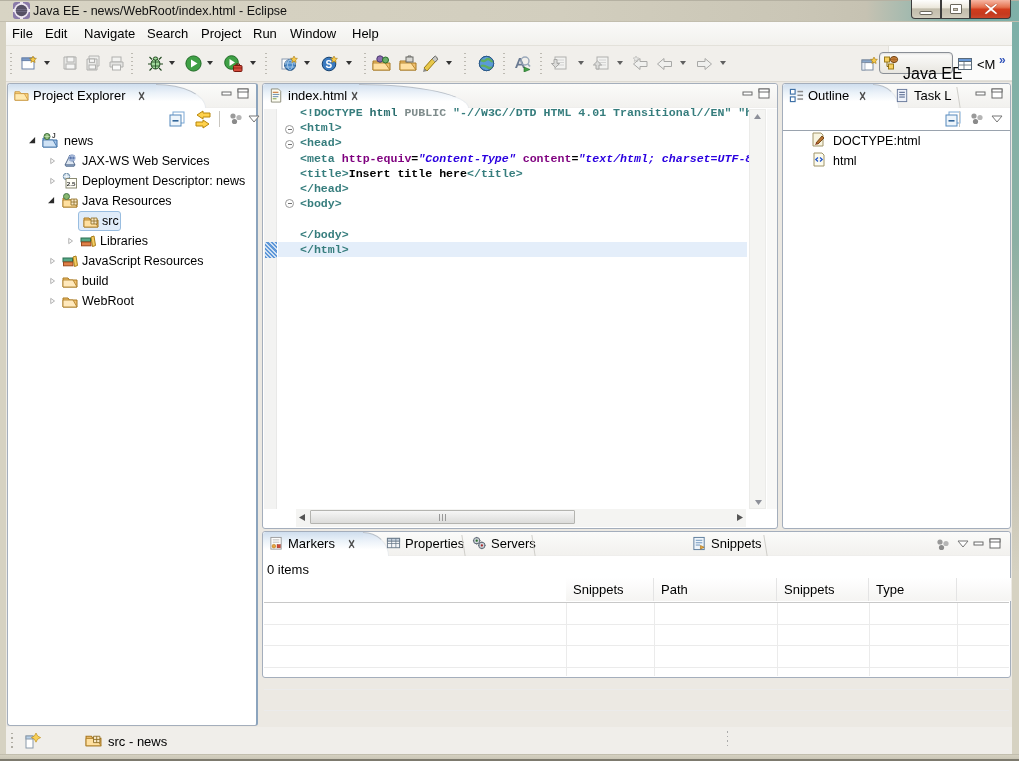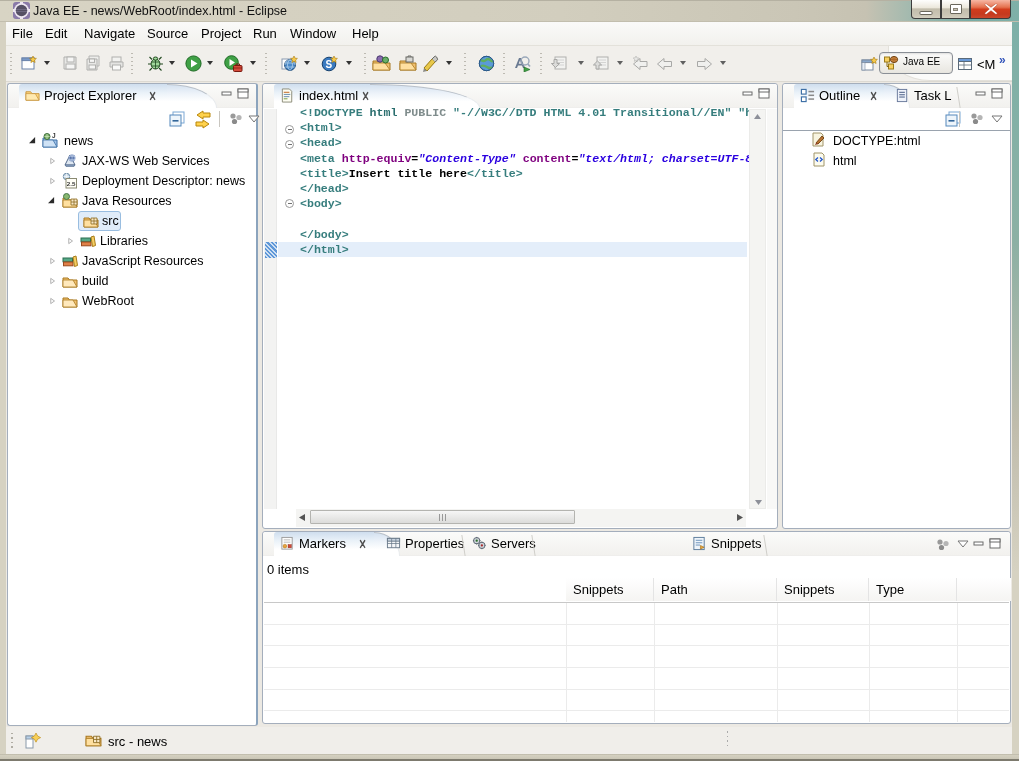--- a/index.html
+++ b/index.html
@@ -38,27 +38,27 @@
   background:repeating-linear-gradient(#bdbab2 0 1.5px,transparent 1.5px 4px); background-size:2px 100%; background-repeat:no-repeat; background-position:0 0; }
 .dd { position:absolute; width:0; height:0; border-left:3.5px solid transparent; border-right:3.5px solid transparent; border-top:4px solid #333; top:15px; }
 .ddg { border-top-color:#606060; }
 .ticon { position:absolute; top:9px; width:17px; height:17px; }
 
 
 .panel { position:absolute; background:#fff; border:1px solid #a4aebc; border-radius:3px; }
 #pexp    { left:7px;   top:83px;  width:251px; height:643px; border-right:2px solid #8ca4bd;}
 #editor  { left:262px; top:83px;  width:516px; height:446px; }
 #outline { left:782px; top:83px;  width:229px; height:446px; }
-#bottom  { left:262px; top:531px; width:749px; height:193px; }
+#bottom  { left:262px; top:531px; width:749px; height:147px; }
 
 .tabrow { position:absolute; left:0; top:0; right:0; height:24px;
   background:linear-gradient(#fbfbfa,#f2f1ee); border-radius:3px 3px 0 0; }
 .tab { position:absolute; top:0; height:24px; }
 .tab.ina::after { content:''; position:absolute; right:0; top:3px; bottom:0; width:1px; background:#cfcec9; transform:skewX(9deg); }
-.tab.sel { background:linear-gradient(#cfdeee 0,#e9f1f8 35%,#ffffff 72%); border-radius:3px 0 0 0;margin-left:11px; }
+.tab.sel { background:linear-gradient(#cfdeee 0,#e9f1f8 35%,#ffffff 72%); border-radius:3px 0 0 0; }
 .tab.sel .sw { position:absolute; left:100%; top:0; width:26px; height:100%;
   background:linear-gradient(#d5e2f0 0,#ecf2f9 35%,#ffffff 72%);
   border-top-right-radius:100% 100%; border-top:1px solid #b9c0c9; border-right:1px solid #e8ebee; }
 .tabrow { border-bottom:1px solid #efeeec; }
 .tab .ic { position:absolute; left:6px; top:4px; width:15px; height:15px; }
 .tab .lb { position:absolute; left:25px; top:4px; font-size:13px; color:#000; white-space:nowrap; }
 .tab .x { position:absolute; top:4px; font-size:13.5px; color:#4e4e4e; font-weight:bold; font-family:"Liberation Sans"; }
 .minmax { position:absolute; top:4px; width:44px; height:14px; }
 .vtool { position:absolute; left:0; right:0; top:24px; height:23px; }
 
@@ -123,21 +123,21 @@
 <div class="wbtn" id="btnclose">
     <svg class="gl" width="13" height="11" viewBox="0 0 13 11">
       <path d="M1.5 0 L6.5 3.8 L11.5 0 L13 1.2 L8.2 5.5 L13 9.8 L11.5 11 L6.5 7.2 L1.5 11 L0 9.8 L4.8 5.5 L0 1.2 Z" fill="#fff" stroke="#a33414" stroke-width="0.5"></path>
     </svg>
   </div>
 
 <div class="abs" id="menubar">
  <span style="left:12px">File</span>
     <span style="left:45px">Edit</span>
  <span style="left:84px">Navigate</span>
-    <span style="left:147px">Source</span>
+    <span style="left:147px">Search</span>
  <span style="left:201px">Project</span>
     <span style="left:253px">Run</span>
  <span style="left:290px">Window</span>
     <span style="left:352px">Help</span>
 </div>
 
 <div class="abs" id="toolbar">
     <div id="persp"></div>
   <div class="tsep" style="left:10px"></div>
 
@@ -281,21 +281,21 @@
     <path d="M13 1 l1 2.2 2.4 .2 -1.8 1.7 .5 2.4 -2.1 -1.2 -2.1 1.2 .5 -2.4 -1.8 -1.7 2.4 -.2 Z" fill="#f7c948" stroke="#a8790a" stroke-width="0.6"></path>
   </svg>
   <div style="position:absolute;left:879px;top:6px;width:74px;height:22px;white-space:nowrap;border:1px solid #8a8f96;border-radius:4px;background:linear-gradient(#fcfcfb,#e8e6e0);box-shadow:inset 0 1px 2px rgba(0,0,0,0.12)">
     <svg style="position:absolute;left:3px;top:2px" width="16" height="16" viewBox="0 0 16 16">
       <rect x="1.5" y="2" width="5" height="5" fill="#f7d060" stroke="#9a7a1a"></rect>
       <rect x="5.5" y="9" width="5" height="5" fill="#f7d060" stroke="#9a7a1a"></rect>
       <path d="M4 7 v4.5 h2" fill="none" stroke="#8a6a10"></path>
       <ellipse cx="11" cy="4.5" rx="3.6" ry="3" fill="#b06a28" stroke="#6a3a08"></ellipse>
       <path d="M8 3.5 q3 -1.6 6 0 M8 5.5 q3 1.6 6 0" stroke="#d89a58" stroke-width="0.7" fill="none"></path>
     </svg>
-    <span style="position:absolute;left:23px;top:3px;font-size:10px;color:#000">Java EE</span>
+    <span style="position:absolute;left:23px;top:12px;font-size:16px;color:#000">Java EE</span>
   </div>
   <svg class="ticon" style="left:957px;top:10px" viewBox="0 0 17 17">
     <rect x="1.5" y="2.5" width="13" height="11" fill="#fff" stroke="#5a6a7a"></rect>
     <rect x="1.5" y="2.5" width="13" height="3" fill="#6a9ad8" stroke="#5a6a7a"></rect>
     <path d="M7 5.5 V13.5 M1.5 9 H14.5" stroke="#5a6a7a" stroke-width="0.8"></path>
   </svg>
   <span style="position:absolute;left:977px;top:11px;font-size:13px;color:#000">&lt;M</span>
   <span style="position:absolute;left:999px;top:7px;font-size:12px;font-weight:bold;color:#3355bb">»</span>
 </div>
 

